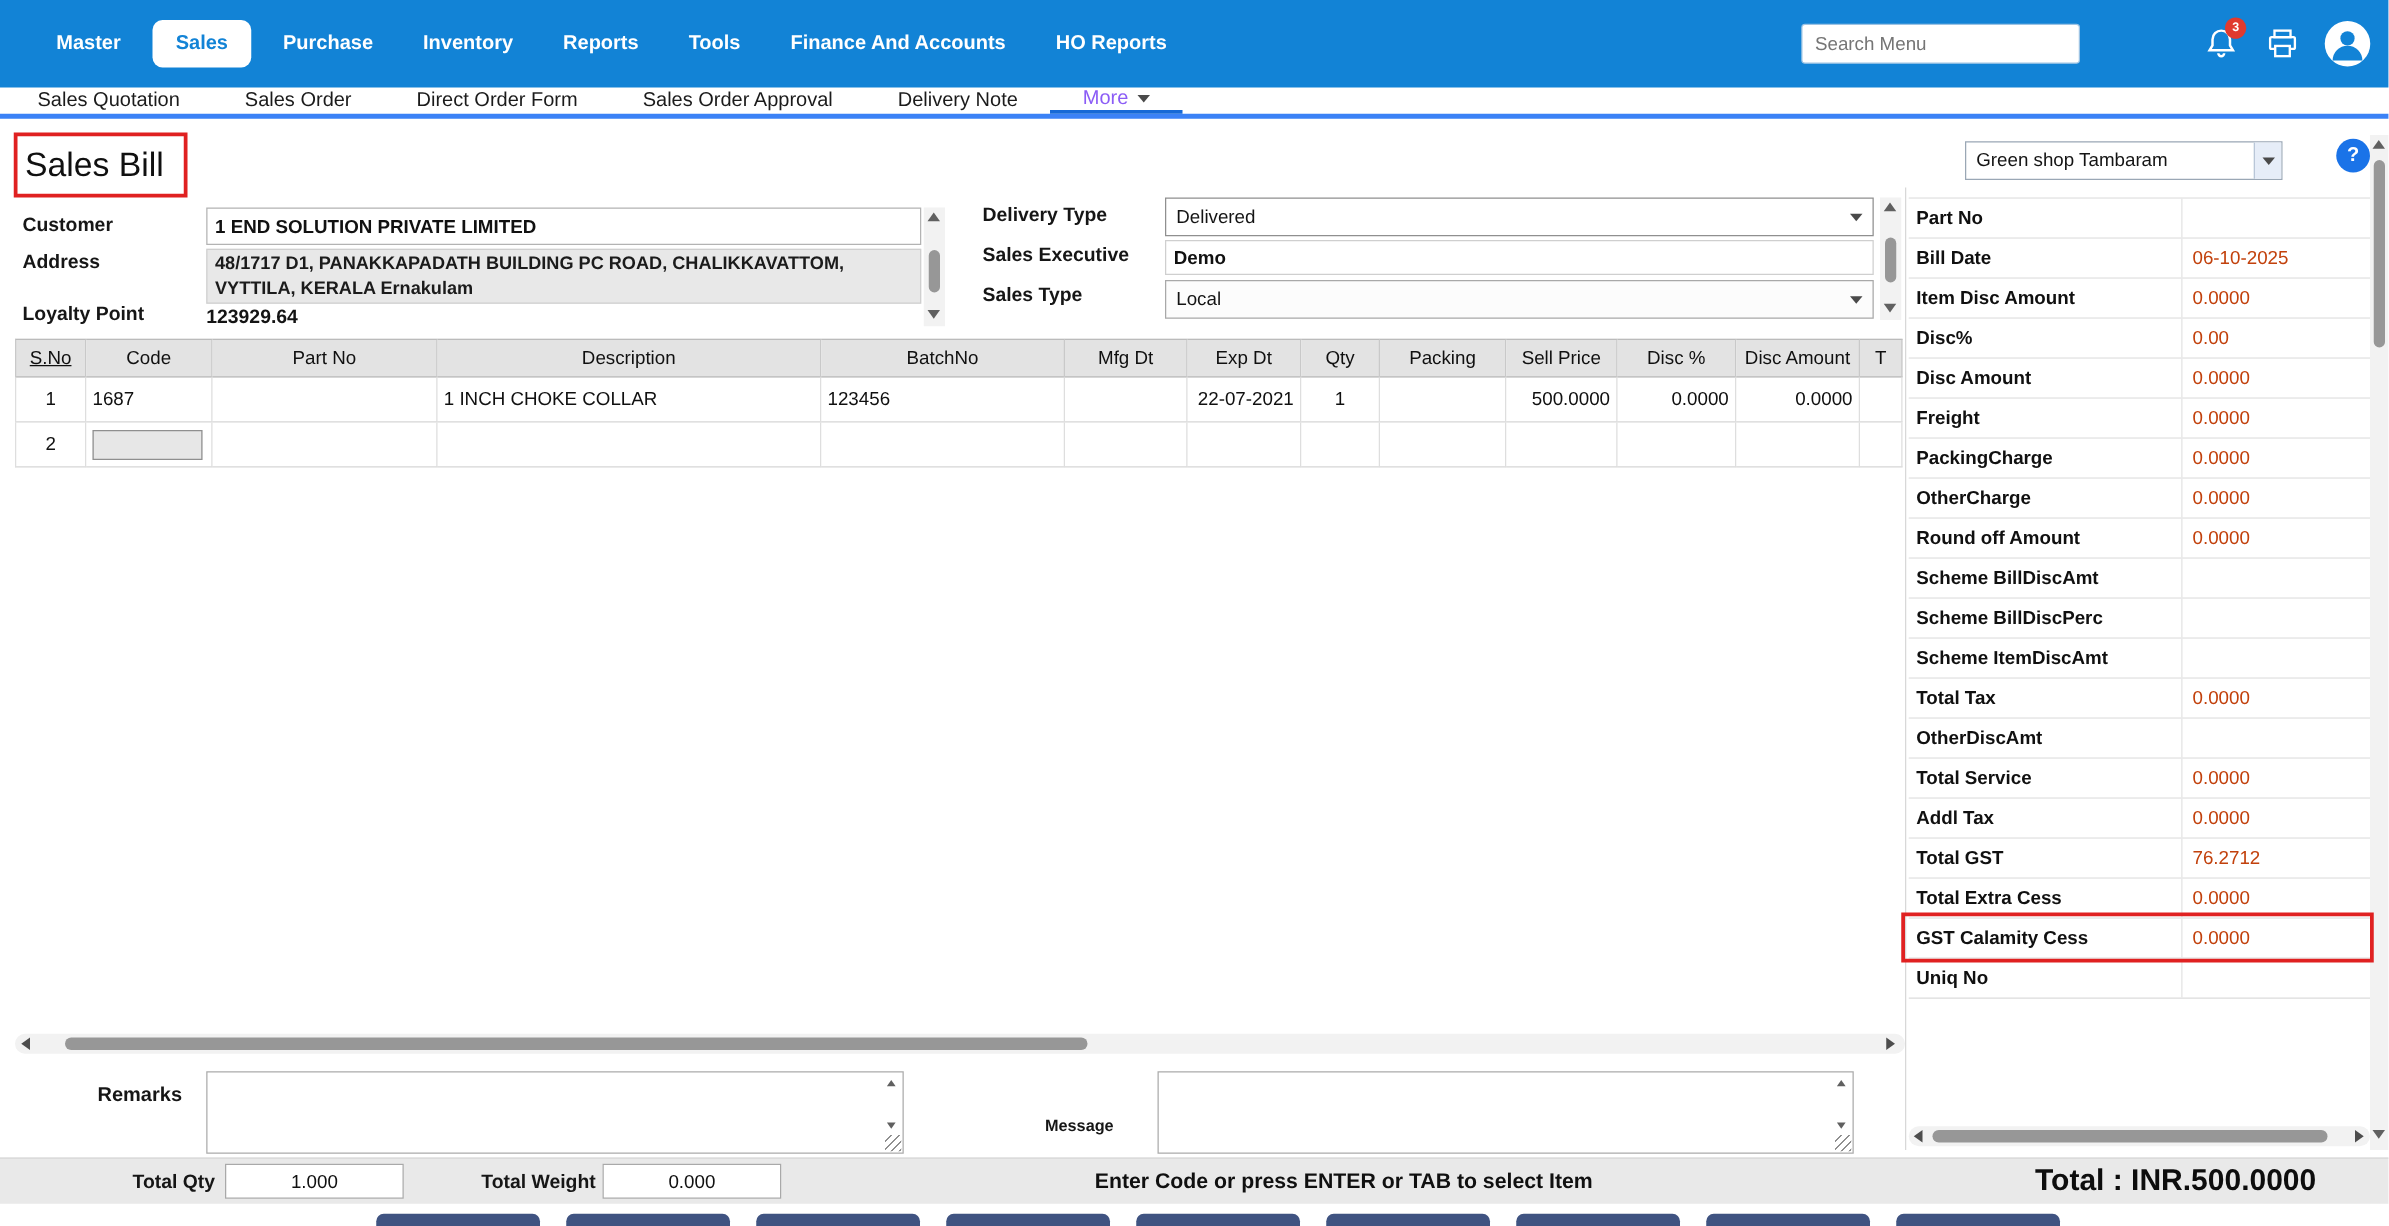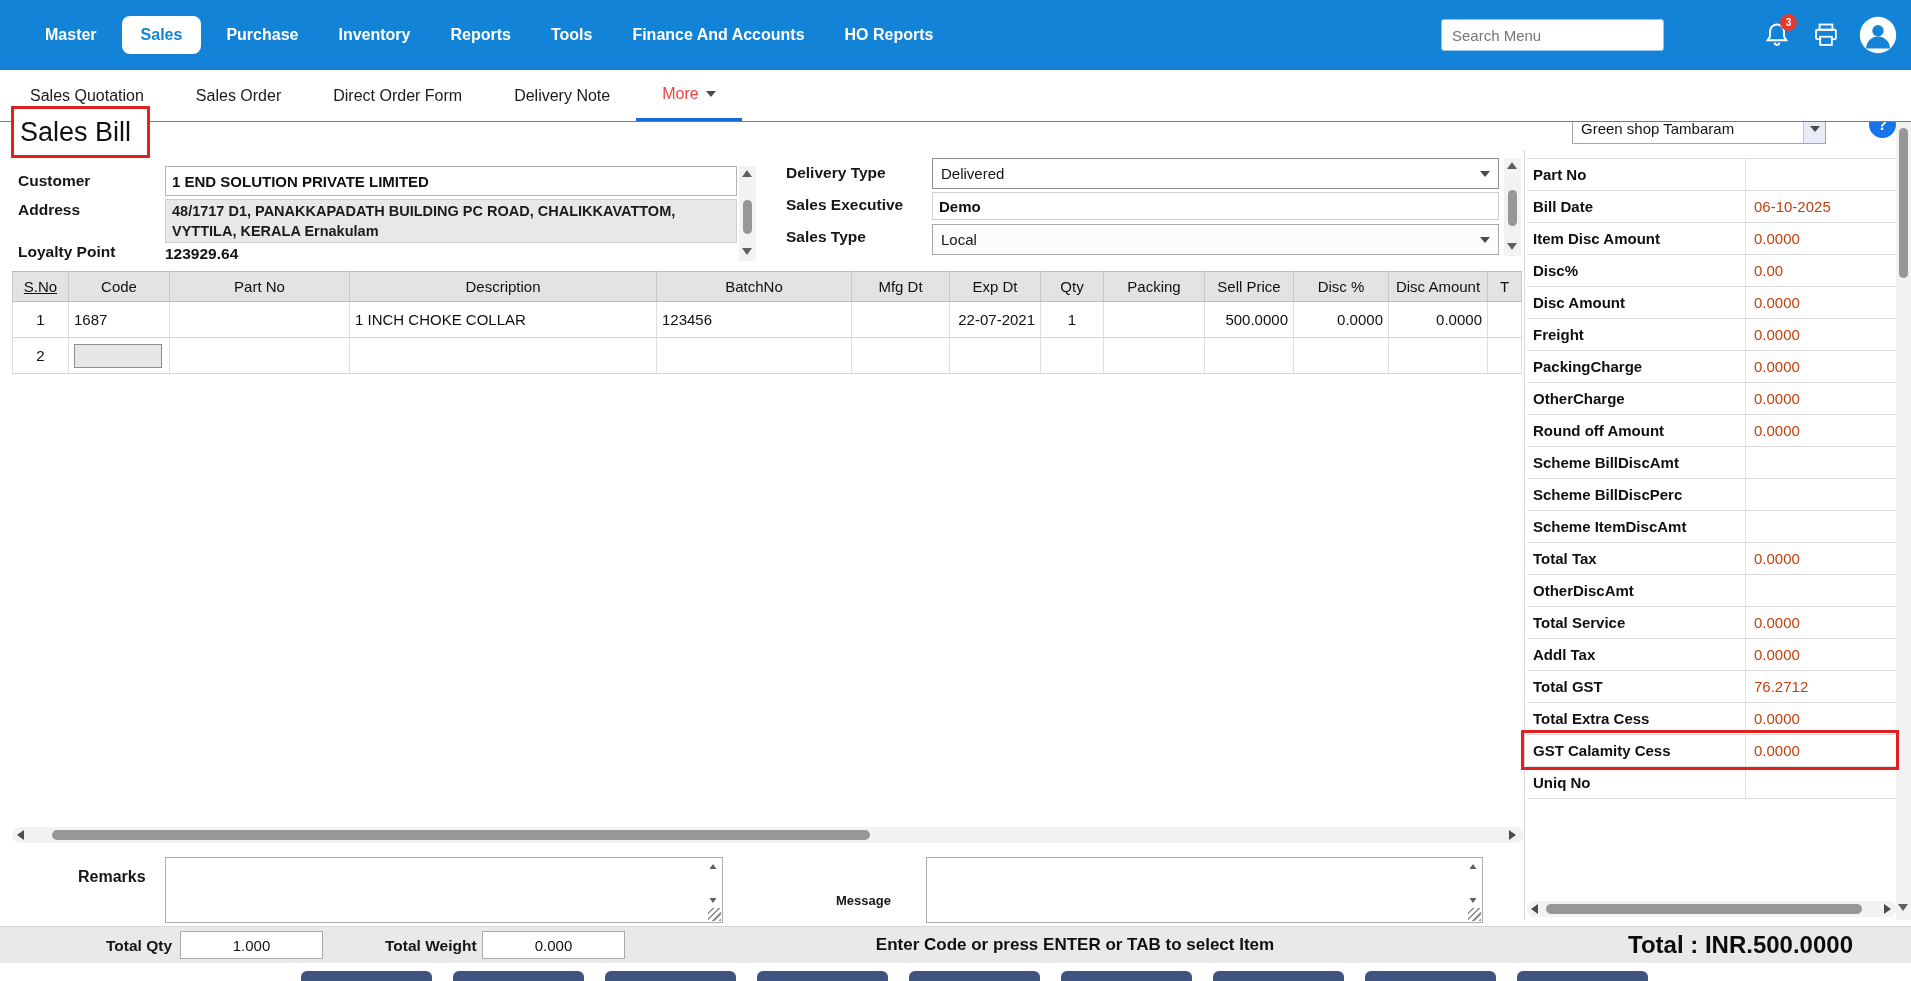--- a/index.html
+++ b/index.html
@@ -16,24 +16,24 @@
   .nav-right { position:absolute; right:14px; top:0; height:70px; display:flex; align-items:center; gap:17px; }
   .search-input { width:223px; height:32px; border:1px solid #9cc3e4; border-radius:3px; font-size:15px;
                   padding-left:10px; color:#333; margin-right:80px; font-family:inherit;margin-left:36px; }
   .icon-btn { position:relative; width:32px; height:32px; display:flex; align-items:center; justify-content:center; cursor:pointer; }
   .badge { position:absolute; top:-5px; right:-4px; min-width:17px; height:17px; border-radius:9px;
            background:#e03a2f; color:#fff; font-size:10px; font-weight:bold;
            display:flex; align-items:center; justify-content:center; padding:0 3px; }
   .avatar-wrap { width:38px; height:38px; border-radius:50%; overflow:hidden; cursor:pointer; }
 
   
-  .tabbar { position:absolute; left:0; top:70px; width:1911px; height:52px; background:#fff;
-            display:flex; align-items:stretch; padding-left:4px; border-bottom:1px solid #3b82f6; z-index:5; }
+  .tabbar { position:absolute; left:0; top:70px; width:1911px; height:25px; background:#fff;
+            display:flex; align-items:stretch; padding-left:4px; border-bottom:4px solid #3b82f6; z-index:5; }
   .tab { display:flex; align-items:center; padding:0 26px; font-size:16px; color:#1b1b1b; cursor:pointer; white-space:nowrap; }
-  .tab.active { color:#ef4444; border-bottom:3px solid #1669d6; }
+  .tab.active { color:#8b5cf6; border-bottom:3px solid #1669d6; }
 
   
   .tri { width:0; height:0; }
   .tri.up    { border-left:5px solid transparent; border-right:5px solid transparent; border-bottom:7px solid #606060; }
   .tri.down  { border-left:5px solid transparent; border-right:5px solid transparent; border-top:7px solid #606060; }
   .tri.left  { border-top:5px solid transparent; border-bottom:5px solid transparent; border-right:7px solid #4d4d4d; }
   .tri.right { border-top:5px solid transparent; border-bottom:5px solid transparent; border-left:7px solid #4d4d4d; }
   .caret-down { width:0; height:0; border-left:5px solid transparent; border-right:5px solid transparent;
                 border-top:6px solid #4a4a4a; margin-left:7px; }
   .abs { position:absolute; }
@@ -162,20 +162,23 @@
       <div class="tab">
         <span>Sales Quotation</span>
       </div>
       <div class="tab">
         <span>Sales Order</span>
       </div>
       <div class="tab">
         <span>Direct Order Form</span>
       </div>
       <div class="tab">
+        <span>Sales Order Approval</span>
+      </div>
+      <div class="tab">
         <span>Delivery Note</span>
       </div>
       <div class="tab active">
         <span>More</span>
         <span class="caret-down"></span>
       </div>
     </div>
 
   <div class="title-redbox">
     <h1 class="page-title">Sales Bill</h1>

